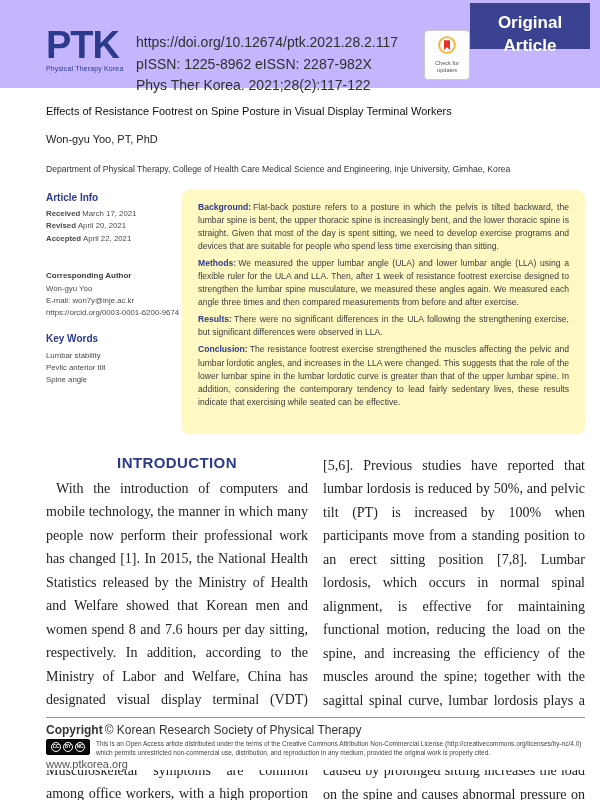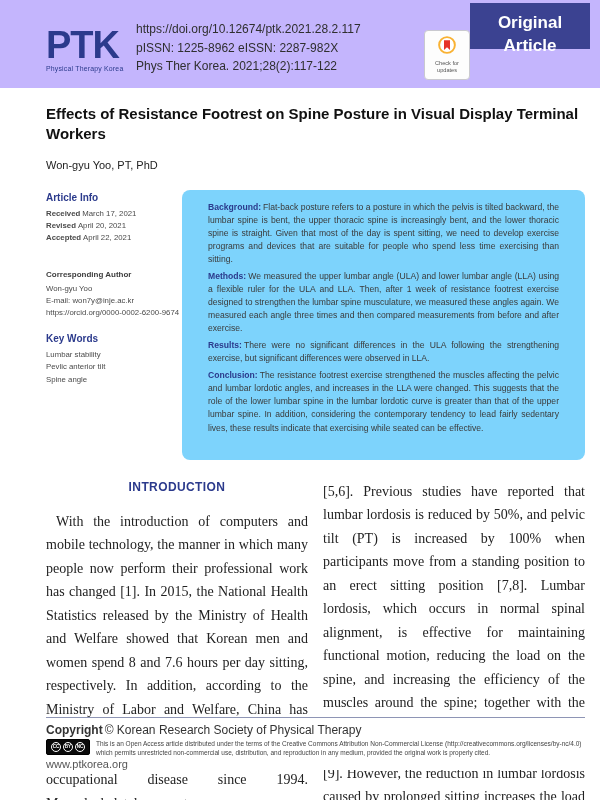--- a/index.html
+++ b/index.html
@@ -5,51 +5,51 @@
   * { margin:0; padding:0; box-sizing:border-box; }
   html,body { background:#e9e9ee; }
   body { width:600px; font-family:"Liberation Sans", sans-serif; }
   .page { position:relative; width:600px; height:800px; background:#ffffff; overflow:hidden; }
 
   
   .masthead { position:relative; height:88px; background:#c4b5fd; }
   .logo { position:absolute; left:46px; top:26px; color:#2b3a8c; }
   .logo-acronym { font-size:38px; font-weight:bold; letter-spacing:-1px; line-height:1; }
   .logo-subtitle { font-size:6.9px; margin-top:1px; letter-spacing:0.2px; }
-  .doi-block { position:absolute; left:136px; top:20px; font-size:12px; color:#2f2f2f; line-height:1.55; }
+  .doi-block { position:absolute; left:136px; top:32px; font-size:14px; color:#2f2f2f; line-height:1.55; }
   .check-updates { position:absolute; left:424px; top:30px; width:46px; height:50px;
     background:#fdfdfd; border:1px solid #c9c9cf; border-radius:4px; text-align:center; padding-top:5px; cursor:pointer; }
   .check-updates .cu-label { display:block; font-size:5.6px; color:#555; line-height:1.25; margin-top:2px; }
   .type-badge { position:absolute; right:10px; top:3px; width:120px; height:46px;
     background:#3b4291; color:#fff; text-align:center; padding-top:9px; }
   .type-badge div { font-size:17px; font-weight:bold; line-height:1.35; }
 
   
   main { padding:16px 15px 0 46px; }
-  .title { font-size:15px; font-weight:bold; color:#111; line-height:1.35; margin-bottom:14px; }
+  .title { font-size:11px; font-weight:normal; color:#111; line-height:1.35; margin-bottom:14px; }
   .author { font-size:11px; color:#222; margin-bottom:19px; }
   .affiliation { font-size:8.6px; color:#333; margin-bottom:16px; }
 
   
   .info-abstract { display:flex; gap:2px; }
   .sidebar { width:134px; flex:none; font-size:7.8px; color:#4a4a4a; line-height:1.55; }
   .sidebar h2 { font-size:10px; color:#2b3a8c; margin-bottom:3px; }
   .sidebar h3 { font-size:8px; color:#3d3d3d; margin-top:25px; margin-bottom:1px; }
   .sidebar .kw-head { margin-top:12px; }
   .date-row b { margin-right:2px; }
-  .abstract-box { flex:1; background:#7dd3fc; border-radius:8px; padding:11px 26px; }
+  .abstract-box { flex:1; background:#fef9c3; border-radius:8px; padding:11px 16px; }
   .abstract-box p { font-size:8.6px; line-height:1.52; color:#3a3a3a; text-align:justify; margin-bottom:4px; }
   .abstract-box p:last-child { margin-bottom:14px; }
   .abstract-box b { color:#2b3a8c; margin-right:2px; }
 
   
   .body-columns { display:flex; gap:15px; margin-top:20px; }
   .col { flex:1; }
-  .section-heading { font-size:12px; font-weight:bold; color:#2b3a8c; text-align:center;
-    letter-spacing:0.4px; font-family:"Liberation Sans", sans-serif; margin-bottom:16px; }
+  .section-heading { font-size:15px; font-weight:bold; color:#2b3a8c; text-align:center;
+    letter-spacing:0.4px; font-family:"Liberation Sans", sans-serif; margin-bottom:6px; }
   .col p { font-family:"Liberation Serif", serif; font-size:14px; line-height:1.68;
     color:#222; text-align:justify; }
   .col p.indent { text-indent:10px; }
 
   
   footer { position:absolute; left:0; right:0; bottom:30px; background:#fff; padding:0 15px 0 46px; }
   .foot-rule { border-top:1px solid #8e95b5; margin-bottom:5px; }
   .copyright-line { font-size:12px; color:#333; margin-bottom:2px; }
   .copyright-line b { margin-right:2px; }
   .license-row { display:flex; gap:6px; align-items:flex-start; }
@@ -86,37 +86,38 @@
     </div>
     <div class="type-badge">
       <div>Original</div>
       <div>Article</div>
     </div>
   </header>
 
   <main>
     <h1 class="title">Effects of Resistance Footrest on Spine Posture in Visual Display Terminal Workers</h1>
     <div class="author">Won-gyu Yoo, PT, PhD</div>
+    <div class="affiliation">Department of Physical Therapy, College of Health Care Medical Science and Engineering, Inje University, Gimhae, Korea</div>
 
     <section class="info-abstract">
       <aside class="sidebar">
         <h2>Article Info</h2>
         <div class="date-row">
           <b>Received</b><span>March 17, 2021</span>
         </div>
         <div class="date-row">
           <b>Revised</b><span>April 20, 2021</span>
         </div>
         <div class="date-row">
           <b>Accepted</b><span>April 22, 2021</span>
         </div>
         <h3>Corresponding Author</h3>
         <div>Won-gyu Yoo</div>
         <div>E-mail: won7y@inje.ac.kr</div>
-        <div>https://orcid.org/0000-0002-6200-9674</div>
+        <div>https://orcid.org/0003-0001-6200-9674</div>
         <h2 class="kw-head">Key Words</h2>
         <div>Lumbar stability</div>
         <div>Pevlic anterior tilt</div>
         <div>Spine angle</div>
       </aside>
 
       <div class="abstract-box">
         <p>
           <b>Background:</b><span>Flat-back posture refers to a posture in which the pelvis is tilted backward, the lumbar spine is bent, the upper thoracic spine is increasingly bent, and the lower thoracic spine is straight. Given that most of the day is spent sitting, we need to develop exercise programs and devices that are suitable for people who spend less time exercising than sitting.</span>
         </p>

